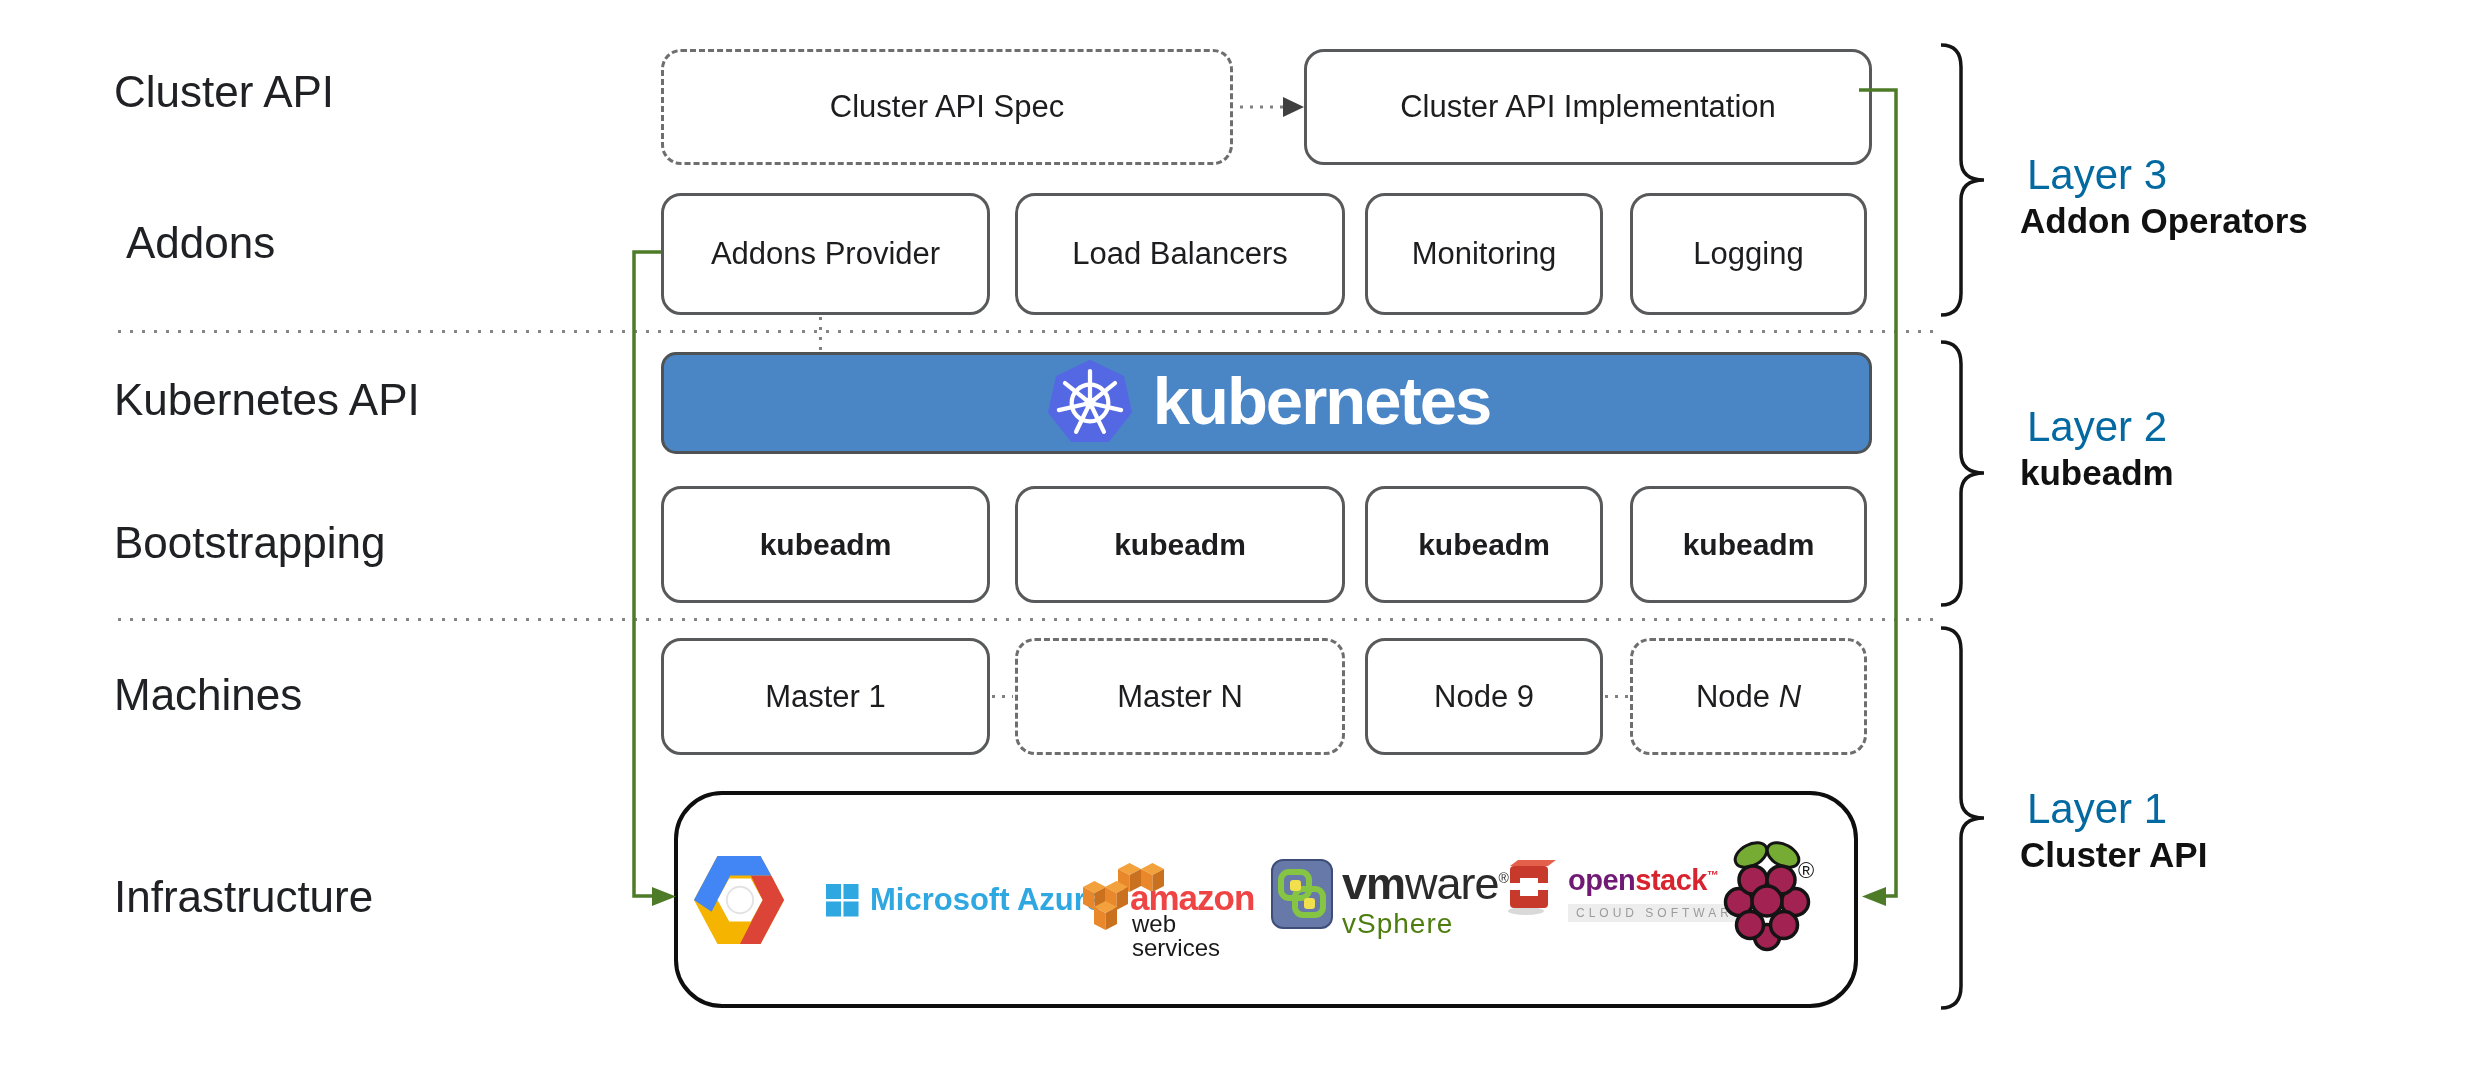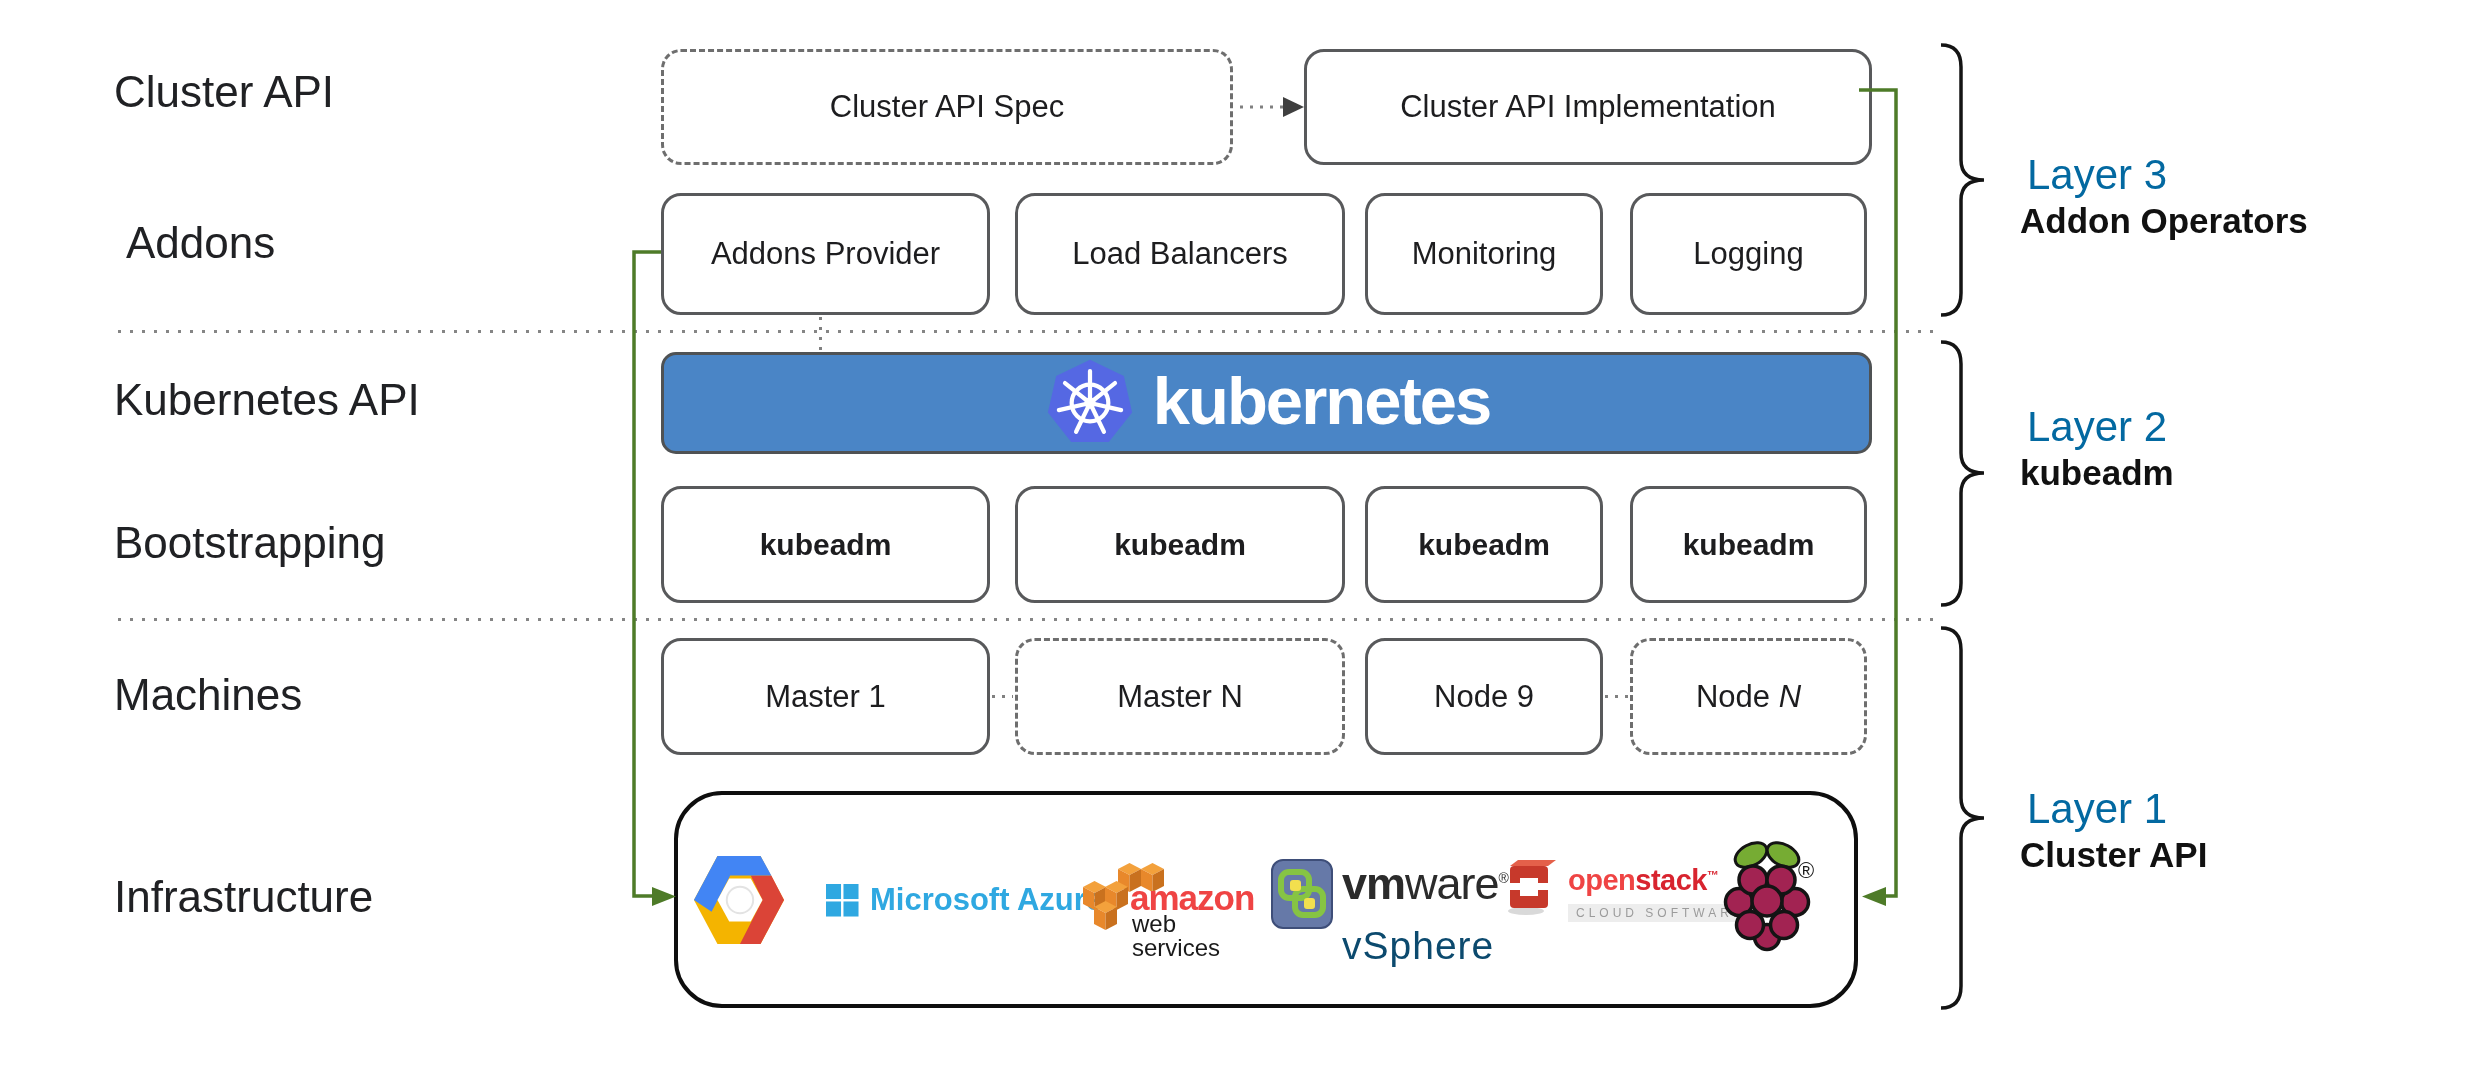--- a/index.html
+++ b/index.html
@@ -37,23 +37,23 @@
   .layerblock{position:absolute;left:2020px;width:460px;}
   .layerblock .l1{font-size:42px;color:#0369a1;line-height:46px;margin-left:7px;}
   .layerblock .l2{font-size:35px;color:#111;line-height:46px;font-weight:bold;}
   
   .azuretext{font-size:31px;font-weight:600;color:#2fa8e1;white-space:nowrap;}
   .awsline1{font-size:35px;font-weight:bold;color:#ef4444;line-height:1;letter-spacing:-1px;}
   .awsline2{font-size:24px;color:#1a1a1a;line-height:1;letter-spacing:0px;}
   .vmwordmark{font-size:45px;color:#2b2b2b;line-height:1;letter-spacing:-1px;white-space:nowrap;}
   .vmwordmark b{font-weight:bold;}
   .vmreg{font-size:14px;vertical-align:super;color:#2b2b2b;}
-  .vsphere{font-size:39px;color:#0c4a6e;font-weight:300;line-height:1;letter-spacing:1px;}
+  .vsphere{font-size:28px;color:#4d7c0f;font-weight:300;line-height:1;letter-spacing:1px;}
   .ostext{font-size:29px;font-weight:bold;letter-spacing:-0.5px;line-height:1;white-space:nowrap;}
-  .ostext .osdark{color:#ef4444;text-align:right;}
+  .ostext .osdark{color:#701a75;text-align:right;}
   .ostext .osred{color:#d8242f;}
   .ostm{font-size:12px;color:#d8242f;vertical-align:super;}
   .osband{
     margin-top:9px;background:#ededed;color:#9b9b9b;font-size:12px;
     letter-spacing:4px;padding:3px 8px;line-height:1;white-space:nowrap;display:inline-block;
   }
   .raspreg{position:absolute;font-size:22px;color:#1a1a1a;}
   svg{display:block;}
   #overlay{position:absolute;left:0;top:0;pointer-events:none;}
 </style>
@@ -183,21 +183,21 @@
   <div class="abs" style="left:1271px;top:859px;display:flex;gap:9px">
     <span>
       <svg width="62" height="70" viewBox="0 0 62 70">
         <rect x="1" y="1" width="60" height="68" rx="11" fill="#6679a8" stroke="#3e4e79" stroke-width="2"></rect>
         <rect x="10" y="13" width="28" height="26" rx="8" fill="none" stroke="#86c443" stroke-width="6"></rect>
         <rect x="24" y="30" width="28" height="26" rx="8" fill="none" stroke="#86c443" stroke-width="6"></rect>
         <rect x="19" y="21" width="11" height="11" rx="3" fill="#f2df4e"></rect>
         <rect x="33" y="39" width="11" height="11" rx="3" fill="#f2df4e"></rect>
       </svg>
     </span>
-    <span style="display:flex;flex-direction:column;gap:20px;padding-top:2px">
+    <span style="display:flex;flex-direction:column;gap:4px;padding-top:2px">
       <span class="vmwordmark"><b>vm</b><span>ware</span><span class="vmreg">®</span></span>
       <span class="vsphere">vSphere</span>
     </span>
   </div>
 
   <div class="abs" style="left:1506px;top:858px;display:flex;gap:12px">
     <span>
       <svg width="50" height="58" viewBox="0 0 50 58">
         <ellipse cx="20" cy="53" rx="18" ry="4" fill="#d9d9d9"></ellipse>
         <path d="M4,8 L12,2 L50,2 L42,8 Z" fill="#e4604a"></path>

